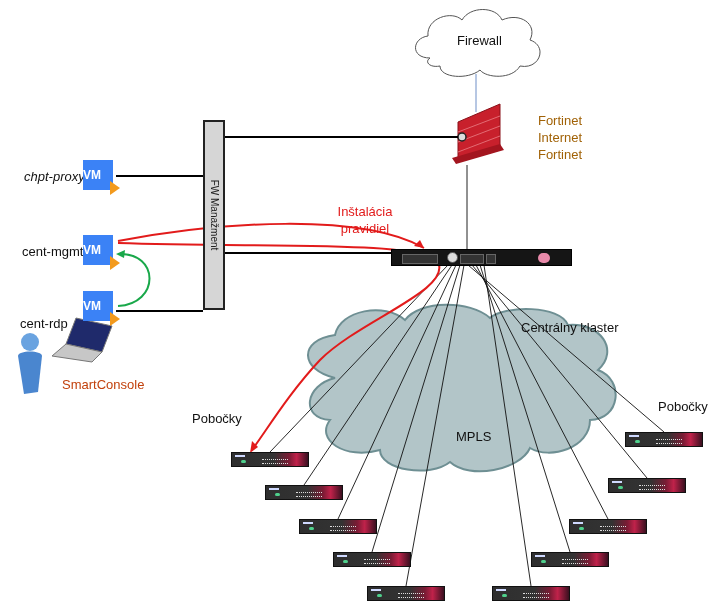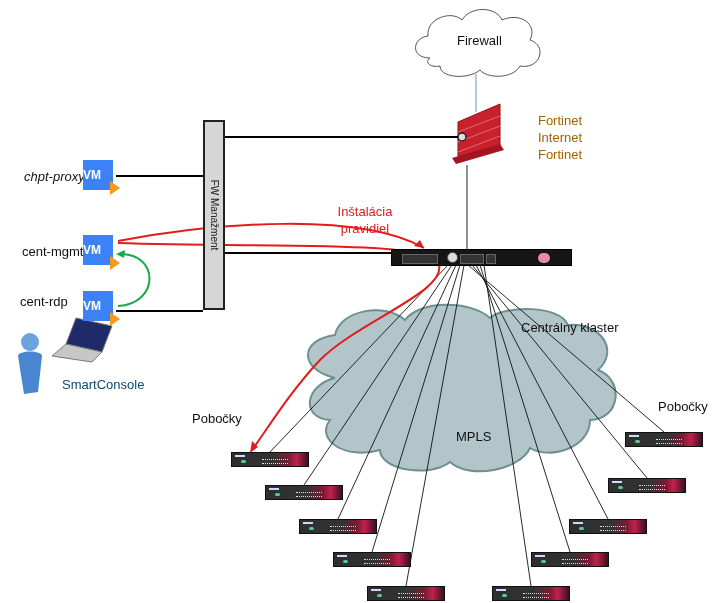--- a/index.html
+++ b/index.html
@@ -92,27 +92,27 @@
     <span>VM</span>
     <i class="tri"></i>
   </div>
 
 <div class="lbl" style="left:22px;top:244px;">cent-mgmt</div>
 <div class="vm" style="left:83px;top:235px;">
     <span>VM</span>
     <i class="tri"></i>
   </div>
 
-<div class="lbl" style="left:20px;top:294px;">cent-rdp</div>
+<div class="lbl" style="left:20px;top:316px;">cent-rdp</div>
 <div class="vm" style="left:83px;top:291px;">
     <span>VM</span>
     <i class="tri"></i>
   </div>
 
-<div class="lbl" style="left:62px;top:377px;color:#0c4a6e;">SmartConsole</div>
+<div class="lbl" style="left:62px;top:377px;color:#c2410c;">SmartConsole</div>
 
 <div style="position:absolute;left:330px;top:186px;width:70px;text-align:center;color:#e21b1b;font-size:13px;line-height:17px;margin-top:17px;">
   <div>Inštalácia</div>
   <div>pravidiel</div>
 </div>
 
 <div class="core">
   <div class="port" style="left:10px;width:34px;"></div>
   <div class="knob"></div>
   <div class="port" style="left:68px;width:22px;"></div>

